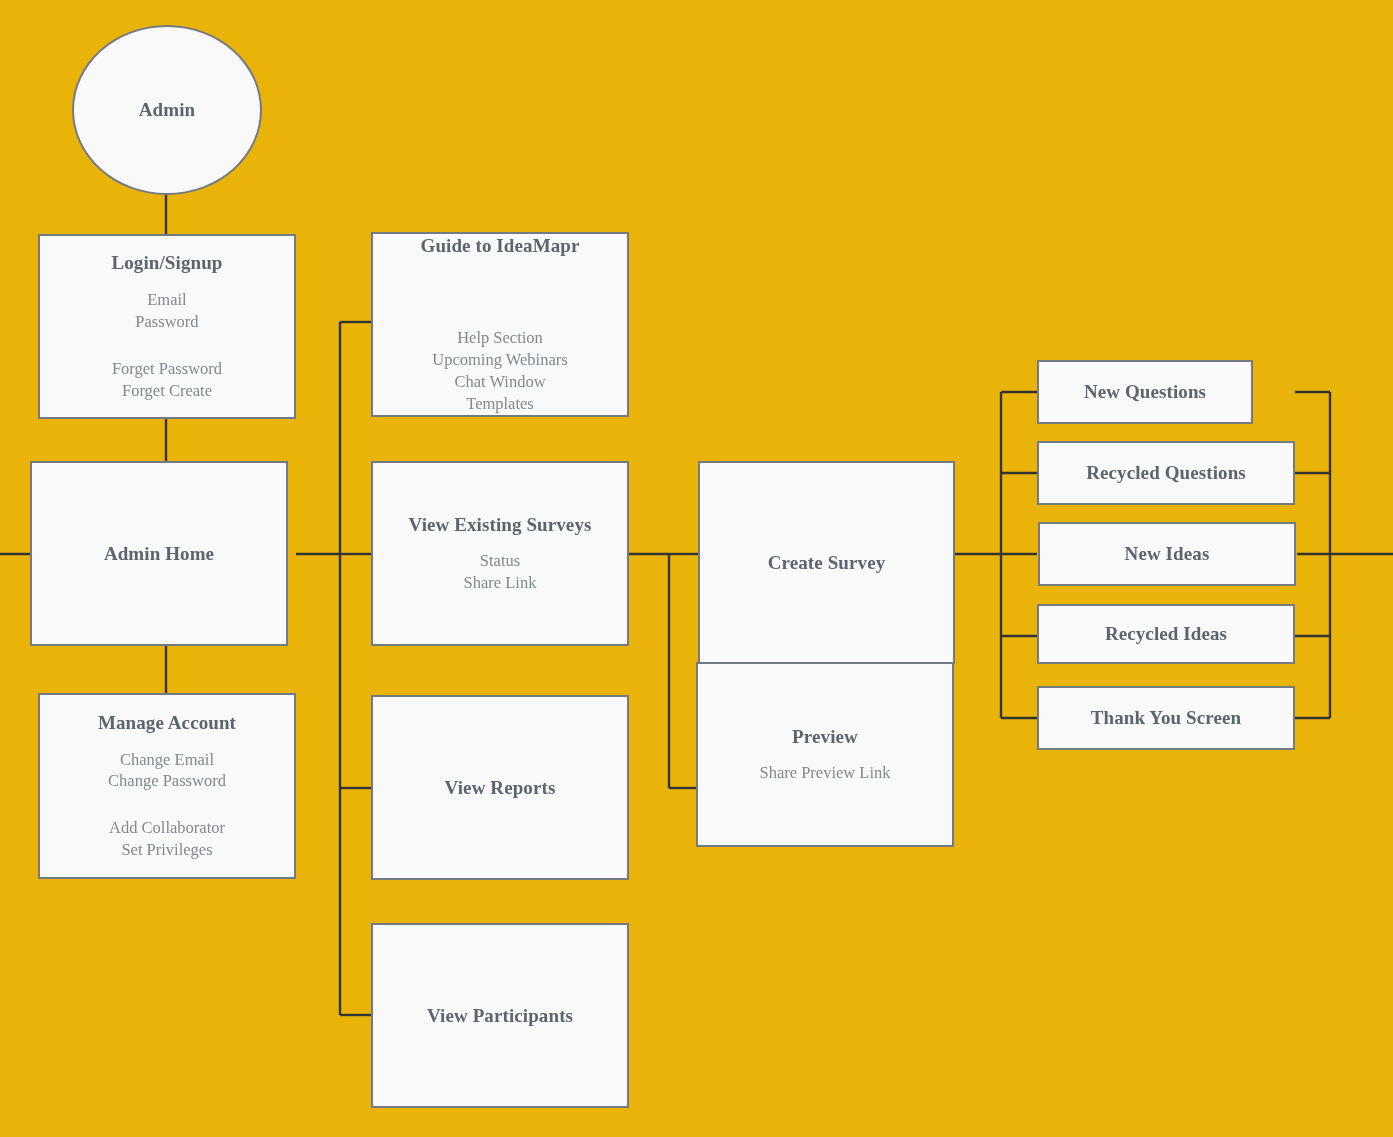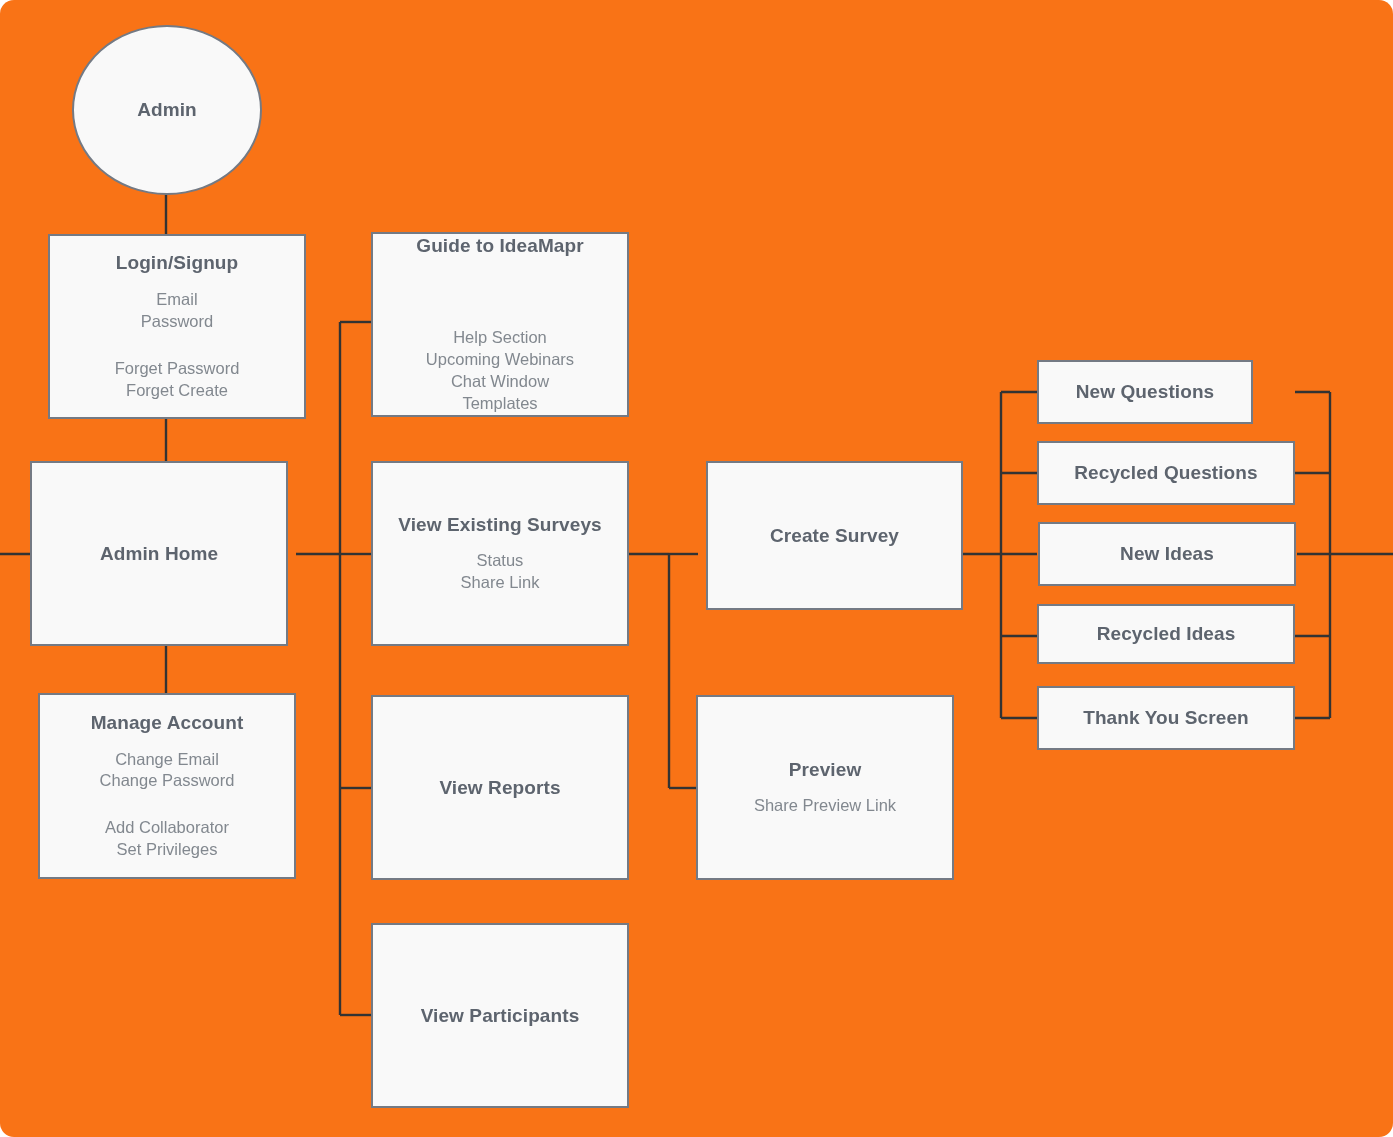--- a/index.html
+++ b/index.html
@@ -4,24 +4,23 @@
 <style>
   html, body {
     margin: 0;
     padding: 0;
     background: #ffffff;
   }
   #canvas {
     position: relative;
     width: 1393px;
     height: 1137px;
-    background: #f97316;
-    font-family: Liberation Sans, sans-serif;
+    background: #eab308;
+    font-family: Liberation Serif, serif;
     overflow: hidden;
-    border-radius: 14px;
   }
   svg.wires {
     position: absolute;
     left: 0;
     top: 0;
     width: 1393px;
     height: 1137px;
     pointer-events: none;
   }
   .node {
@@ -106,21 +105,21 @@
       <path d="M1295,718 L1330,718"></path>
 
       <path d="M1330,554 L1393,554"></path>
     </g>
   </svg>
 
   <div class="node circle" style="left:72px; top:25px; width:190px; height:170px;">
     <div class="title">Admin</div>
   </div>
 
-  <div class="node" style="left:48px; top:234px; width:258px; height:185px;">
+  <div class="node" style="left:38px; top:234px; width:258px; height:185px;">
     <div class="title">Login/Signup</div>
     <div class="sub">
       <span class="grp">
         <span>Email</span><br>
         <span>Password</span>
       </span>
       <span class="grp">
         <span>Forget Password</span><br>
         <span>Forget Create</span>
       </span>
@@ -168,25 +167,25 @@
   </div>
 
   <div class="node" style="left:371px; top:695px; width:258px; height:185px;">
     <div class="title">View Reports</div>
   </div>
 
   <div class="node" style="left:371px; top:923px; width:258px; height:185px;">
     <div class="title">View Participants</div>
   </div>
 
-  <div class="node" style="left:698px; top:461px; width:257px; height:149px;margin-left:8px;">
+  <div class="node" style="left:698px; top:461px; width:257px; height:203px;">
     <div class="title">Create Survey</div>
   </div>
 
-  <div class="node" style="left:696px; top:695px; width:258px; height:185px;">
+  <div class="node" style="left:696px; top:662px; width:258px; height:185px;">
     <div class="title">Preview</div>
     <div class="sub">
       <span class="grp">
         <span>Share Preview Link</span>
       </span>
     </div>
   </div>
 
   <div class="node compact" style="left:1037px; top:360px; width:216px; height:64px;">
     <div class="title">New Questions</div>

